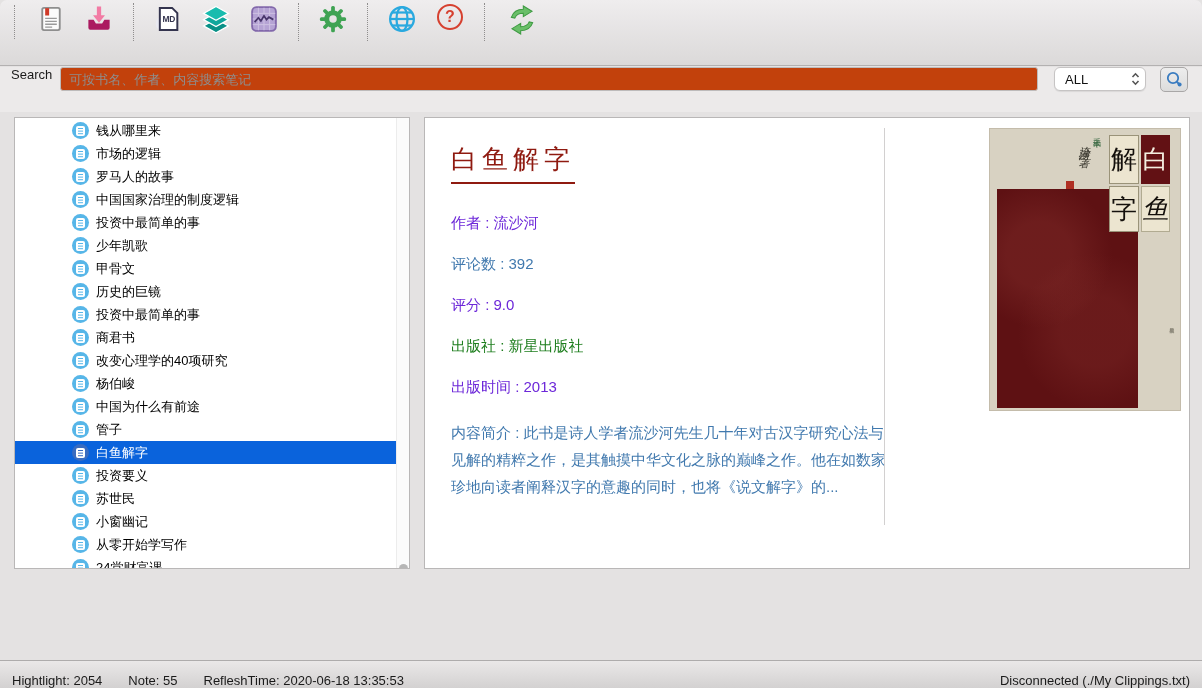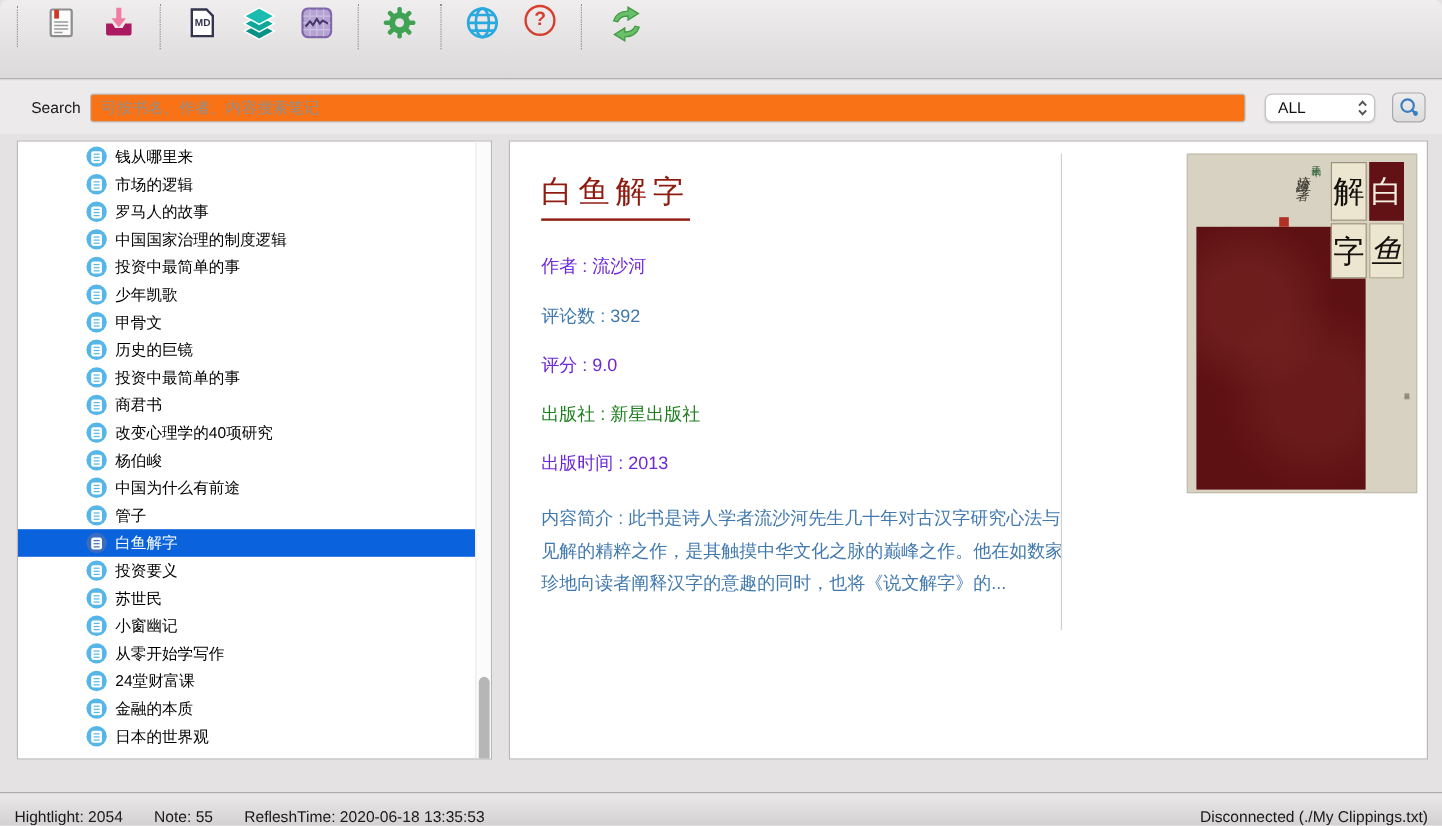--- a/index.html
+++ b/index.html
@@ -28,36 +28,36 @@
   .drag-dots { width:3px; height:34px; border-left:1px dotted #8f8d8d; margin-right:10px; }
   .tbtn { background:none; border:none; padding:0; margin:0 7px; height:36px; width:34px;
           display:flex; align-items:flex-start; justify-content:center; cursor:default; }
   .tsep { width:1px; height:38px; border-left:1px dotted #8f8d8d; margin:0 10px; }
   .help-circ { width:26px; height:26px; border-radius:50%; border:2.5px solid #d6402f;
                color:#d6402f; font-size:16px; font-weight:bold; display:flex;
                align-items:center; justify-content:center; }
 
   
   .searchrow { position:absolute; left:0; top:67px; width:100%; height:45px;
-               background:#eceaea; display:flex; align-items:center; padding:0 14px 0 26px; }
+               background:#eceaea; display:flex; padding:0 14px 0 11px; }
   .slabel { font-size:13px; color:#1a1a1a; margin-right:8px; }
-  .sinput { flex:1; height:24px; border:1px solid #bdbbbb; border-radius:3px; background:#f97316;
+  .sinput { flex:1; height:24px; border:1px solid #bdbbbb; border-radius:3px; background:#c2410c;
             font-size:13px; padding:0 8px; outline:none; color:#222;
             font-family:"Liberation Sans","DejaVu Sans",sans-serif; }
   .sinput::placeholder { color:#8e8e8e; }
   .popup { width:92px; height:24px; margin-left:16px; background:#fff;
            border:1px solid #c6c4c4; border-radius:6px; box-shadow:0 1px 1px rgba(0,0,0,.08);
            display:flex; align-items:center; padding:0 5px 0 10px; }
   .popup .pval { flex:1; font-size:13px; color:#111; }
   .sbtn { width:28px; height:25px; margin-left:14px; border:1px solid #a9a7a7; border-radius:5px;
           background:linear-gradient(#ededed,#dcdcdc); display:flex; align-items:center; justify-content:center; }
 
   
   .content { position:absolute; left:0; top:112px; width:100%; height:548px; background:#e4e2e2; }
-  .panel { position:absolute; top:5px; height:516px; background:#fff; border:1px solid #b9b7b7; }
+  .panel { position:absolute; top:5px; height:452px; background:#fff; border:1px solid #b9b7b7; }
   .sidebar { left:14px;  width:396px; overflow:hidden; }
   .main    { left:424px; width:766px; }
 
   
   .listwrap { position:absolute; left:0; top:1px; right:13px; }
   .brow { height:23px; display:flex; align-items:center; padding-left:57px; font-size:13px; color:#000; }
   .brow.sel { background:#0a63dc; color:#fff; }
   .bicon { --c:#57b6e8; width:17px; height:17px; min-width:17px; border-radius:50%;
            background:var(--c); position:relative; margin-right:7px; }
   .brow.sel .bicon { --c:#3a6cc0; }

